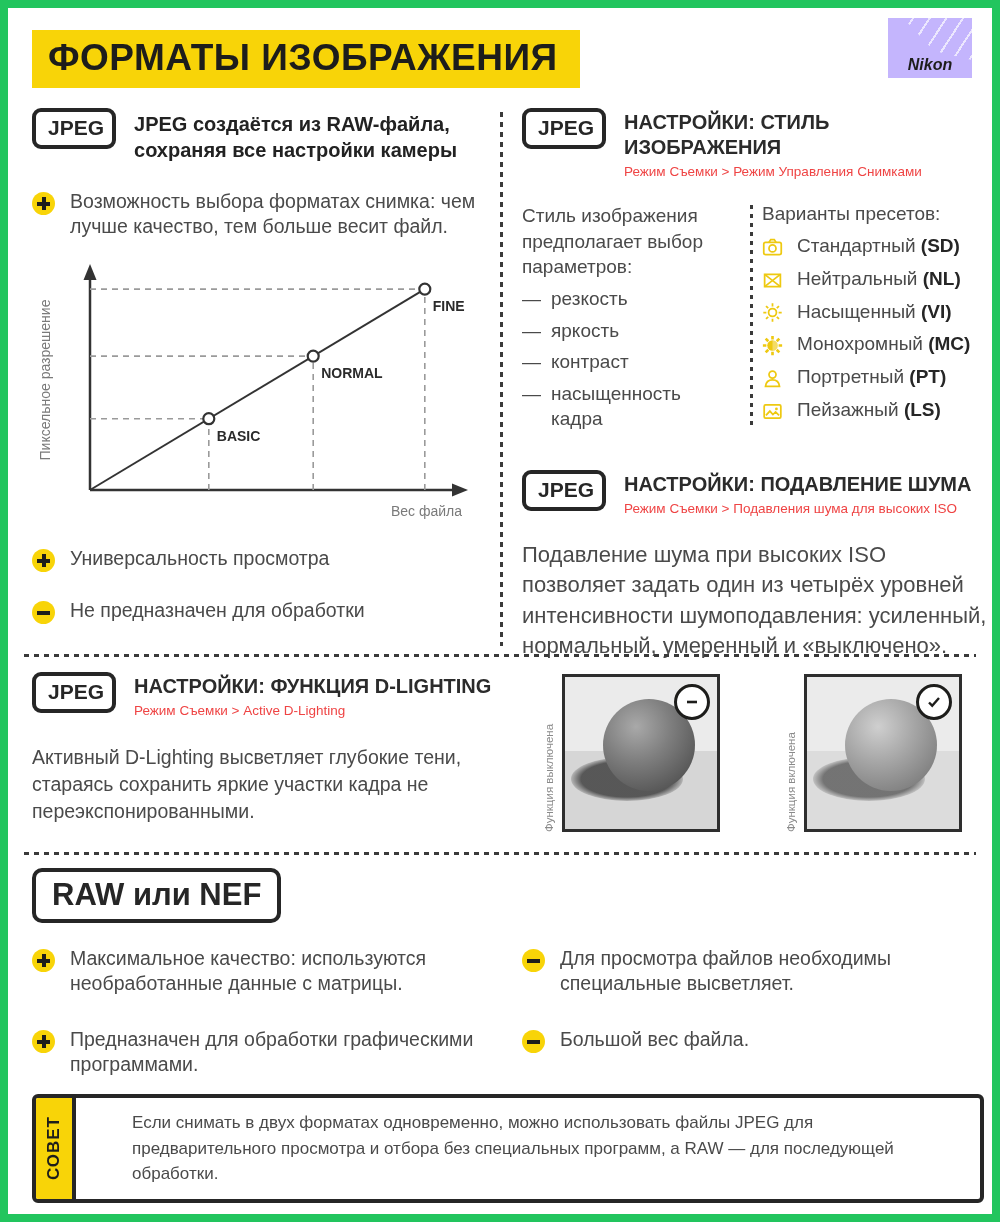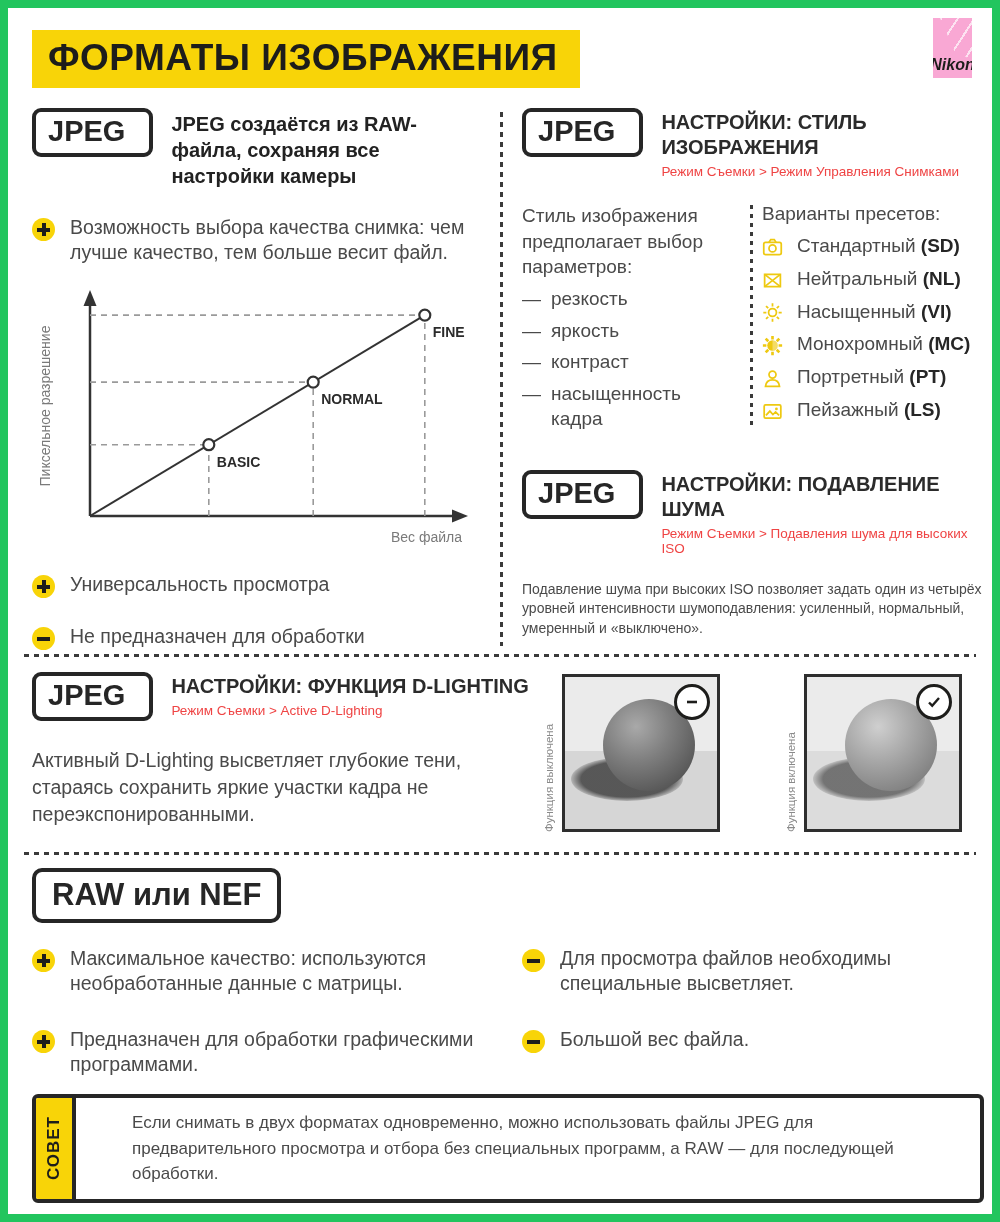--- a/index.html
+++ b/index.html
@@ -7,35 +7,35 @@
     position:relative; width:1000px; height:1222px; box-sizing:border-box;
     background:#fff; border:8px solid #22c55e; overflow:hidden;
     font-family:"Liberation Sans","DejaVu Sans",sans-serif; color:#474747;
   }
   
   .banner{
     position:absolute; left:24px; top:22px; background:#f8d408; color:#1d1d1b;
     font-size:37px; font-weight:800; letter-spacing:.5px; padding:7px 22px 9px 16px;
   }
   .nikon{
-    position:absolute; right:20px; top:10px; width:39px; height:60px; background:#f9a8d4;
+    position:absolute; right:20px; top:10px; width:84px; height:60px; background:#c4b5fd;
     display:flex; align-items:flex-end; justify-content:center; overflow:hidden;
   }
   .nikon .rays{
     position:absolute; inset:0;
     background:
       repeating-linear-gradient(123deg, rgba(255,255,255,0) 0 6px, rgba(255,255,255,.75) 6px 8px, rgba(255,255,255,0) 8px 14px);
     clip-path:polygon(18% 0,100% 0,100% 70%,55% 55%);
     opacity:.9;
   }
   .nikon .word{position:relative; font-size:16px; font-weight:800; font-style:italic; color:#1d1d1b; padding-bottom:4px;}
   
   .badge{
     display:inline-block; border:4px solid #262626; border-radius:9px; color:#262626;
-    font-weight:800; font-size:29px; padding:5px 24px 7px 12px; background:#fff; line-height:1;
+    font-weight:800; font-size:21px; padding:5px 8px 7px 12px; background:#fff; line-height:1;
   }
   .sect-head{display:flex; align-items:flex-start; gap:18px;}
   .sect-title{font-size:20px; font-weight:800; color:#2b2b2b; line-height:1.25; padding-top:2px;}
   .sect-sub{font-size:13.5px; color:#ef4444; margin-top:4px; font-weight:400;}
   .bullet-row{display:flex; gap:15px; align-items:flex-start;}
   .pm{
     flex:0 0 auto; width:23px; height:23px; border-radius:50%; background:#f8d408;
     position:relative; margin-top:3px;
   }
   .pm::before{content:""; position:absolute; left:5px; top:10px; width:13px; height:4px; background:#1d1d1b;}
@@ -59,21 +59,21 @@
   .style-params{width:212px; font-size:19px; line-height:1.35; color:#4a4a4a;}
   .dash-item{display:flex; gap:10px; margin-top:6px;}
   .dash-item .dash{flex:0 0 auto; color:#4a4a4a;}
   .style-presets{flex:1; padding-left:28px; font-size:19px; color:#4a4a4a;}
   .preset-row{display:flex; align-items:flex-end; gap:14px; margin-top:9px; line-height:1.25;}
   .preset-row svg{flex:0 0 auto;}
   .preset-code{font-weight:800; color:#262626;}
   .pv-divider{position:absolute; left:228px; top:2px; bottom:4px; width:3px;
     background-image:repeating-linear-gradient(to bottom,#3a3a3a 0 4px,transparent 4px 9px);}
   .noise-sect{margin-top:38px;}
-  .noise-body{margin-top:24px; font-size:14px; line-height:1.38; color:#4a4a4a;}
+  .noise-body{margin-top:24px; font-size:22px; line-height:1.38; color:#4a4a4a;}
   
   .dl-text{position:absolute; left:24px; top:664px; width:505px;}
   .dl-body{margin-top:26px; font-size:19.5px; line-height:1.38; color:#4a4a4a;}
   .dl-fig{position:absolute; top:666px; display:flex; align-items:flex-end; gap:6px;}
   .dl-fig .rot-label{
     writing-mode:vertical-rl; transform:rotate(180deg);
     font-size:11.5px; color:#8a8a8a; height:156px; text-align:left; line-height:1;
   }
   .scene{
     position:relative; width:152px; height:152px; border:3px solid #2e2e2e; background:#ebebeb; overflow:hidden;
@@ -127,21 +127,21 @@
   <div class="vdash" style="left:492px; top:104px; height:534px;"></div>
 
   <div class="col-left">
     <div class="sect-head">
       <span class="badge">JPEG</span>
       <div class="head-text">JPEG создаётся из RAW-файла, сохраняя все настройки камеры</div>
     </div>
 
     <div class="bullet-row">
       <span class="pm plus"></span>
-      <span class="bullet-text">Возможность выбора качества снимка: чем лучше качество, тем больше весит файл.</span>
+      <span class="bullet-text">Возможность выбора форматах снимка: чем лучше качество, тем больше весит файл.</span>
     </div>
 
     <div class="chart-wrap">
       <svg id="quality-chart" width="452" height="278" viewBox="0 0 452 278">
 
         <line x1="58" y1="240" x2="424" y2="240" stroke="#333" stroke-width="2.5"></line>
         <polygon points="436,240 420,233.5 420,246.5" fill="#333"></polygon>
         <line x1="58" y1="240" x2="58" y2="26" stroke="#333" stroke-width="2.5"></line>
         <polygon points="58,14 51.5,30 64.5,30" fill="#333"></polygon>
 

